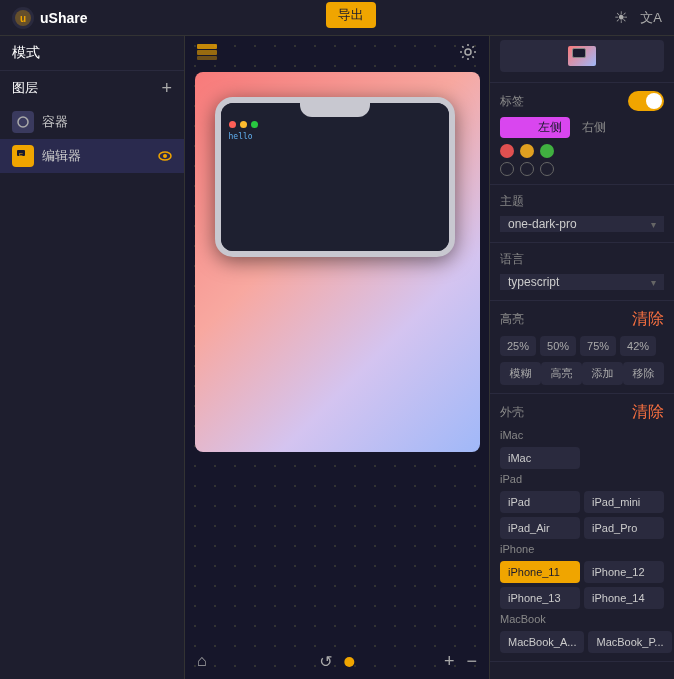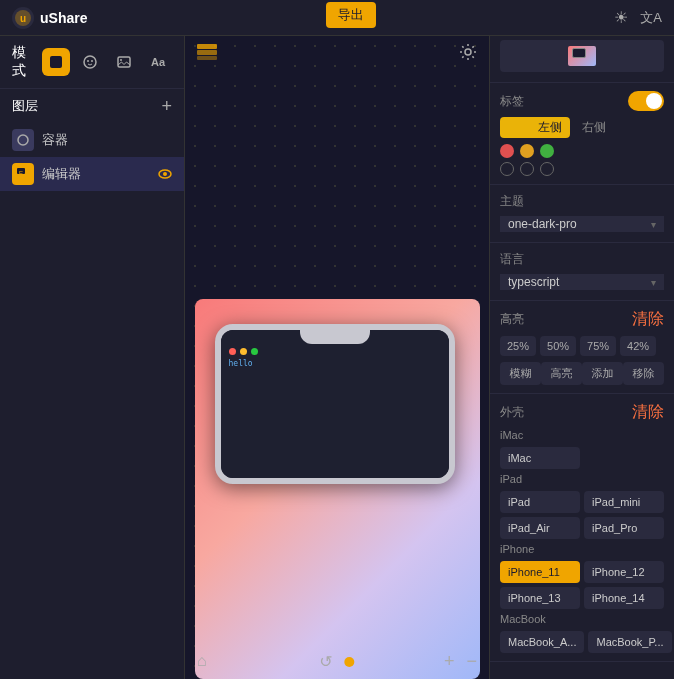--- a/index.html
+++ b/index.html
@@ -178,21 +178,21 @@
       font-size: 13px;
     }
 
     
     .canvas-area {
       flex: 1;
       background: #16162a;
       position: relative;
       overflow: hidden;
       display: flex;
-      align-items: flex-end;
+      align-items: flex-start;
       justify-content: center;
     }
     .canvas-top-bar {
       position: absolute;
       top: 0; left: 0; right: 0;
       height: 36px;
       display: flex;
       align-items: center;
       justify-content: space-between;
       padding: 0 12px;
@@ -354,21 +354,21 @@
       margin-bottom: 6px;
     }
     .tag-tab {
       padding: 2px 8px;
       border-radius: 4px;
       font-size: 12px;
       cursor: pointer;
       color: #888;
     }
     .tag-tab.active {
-      background: #eab308;
+      background: #d946ef;
       color: #1a1a2e;
       padding-left: 38px;
     }
     .dots-row {
       display: flex;
       align-items: center;
       gap: 6px;
       margin-bottom: 4px;
     }
     .dot {
@@ -515,45 +515,20 @@
     <span style="cursor:pointer;font-size:16px;">☀</span>
     <span style="cursor:pointer;font-size:13px;">文A</span>
   </div>
 </div>
 
 <div class="main-layout">
 
   <div class="sidebar">
     <div class="mode-bar">
       <span class="mode-label">模式</span>
-      <div class="mode-icons">
-        <div class="mode-icon-btn active">
-          <svg width="14" height="14" viewBox="0 0 14 14">
-            <rect x="1" y="1" width="12" height="12" rx="2" fill="currentColor"></rect>
-          </svg>
-        </div>
-        <div class="mode-icon-btn">
-          <svg width="14" height="14" viewBox="0 0 14 14">
-            <circle cx="7" cy="7" r="6" stroke="#aaa" stroke-width="1.5" fill="none"></circle>
-            <circle cx="5" cy="6" r="1" fill="#aaa"></circle>
-            <circle cx="9" cy="6" r="1" fill="#aaa"></circle>
-            <path d="M5 9 Q7 11 9 9" stroke="#aaa" stroke-width="1" fill="none"></path>
-          </svg>
-        </div>
-        <div class="mode-icon-btn">
-          <svg width="14" height="14" viewBox="0 0 14 14">
-            <rect x="1" y="2" width="12" height="10" rx="1.5" stroke="#aaa" stroke-width="1.5" fill="none"></rect>
-            <circle cx="4" cy="5" r="1" fill="#aaa"></circle>
-            <path d="M1 10 L4.5 7 L7 9.5 L9.5 7 L13 10" stroke="#aaa" stroke-width="1" fill="none"></path>
-          </svg>
-        </div>
-        <div class="mode-icon-btn">
-          <span style="font-size:11px;font-weight:bold;color:#aaa;">Aa</span>
-        </div>
-      </div>
     </div>
 
     <div class="layers-header">
       <span class="layers-title">图层</span>
       <button class="add-btn">+</button>
     </div>
 
     <div class="layer-item">
       <div class="layer-icon container">
         <svg width="14" height="14" viewBox="0 0 14 14">

